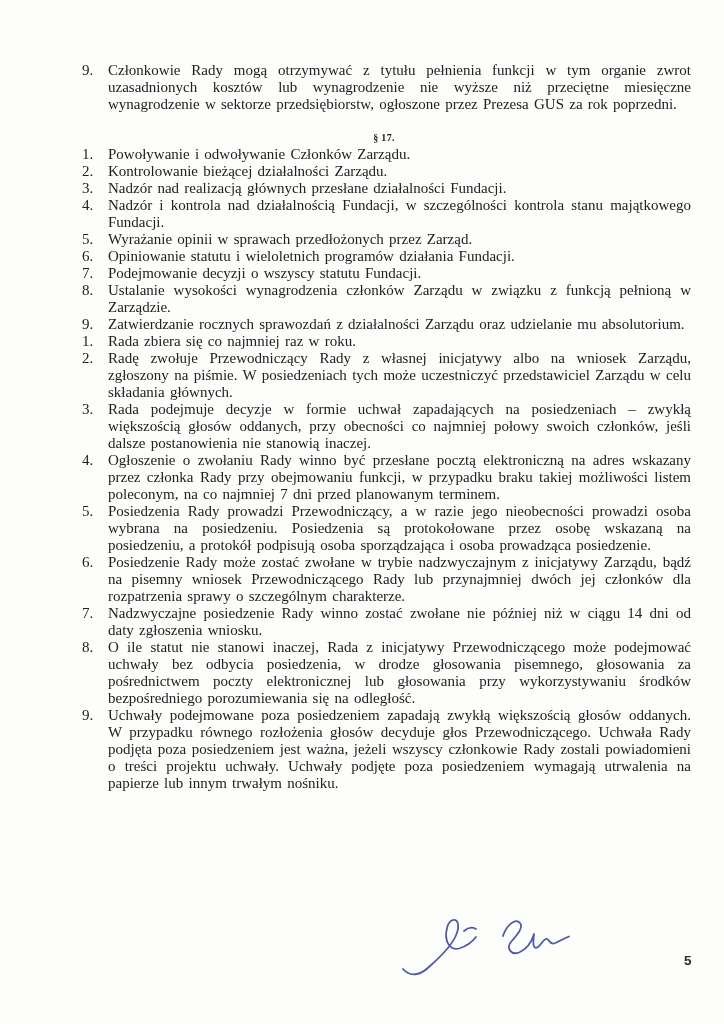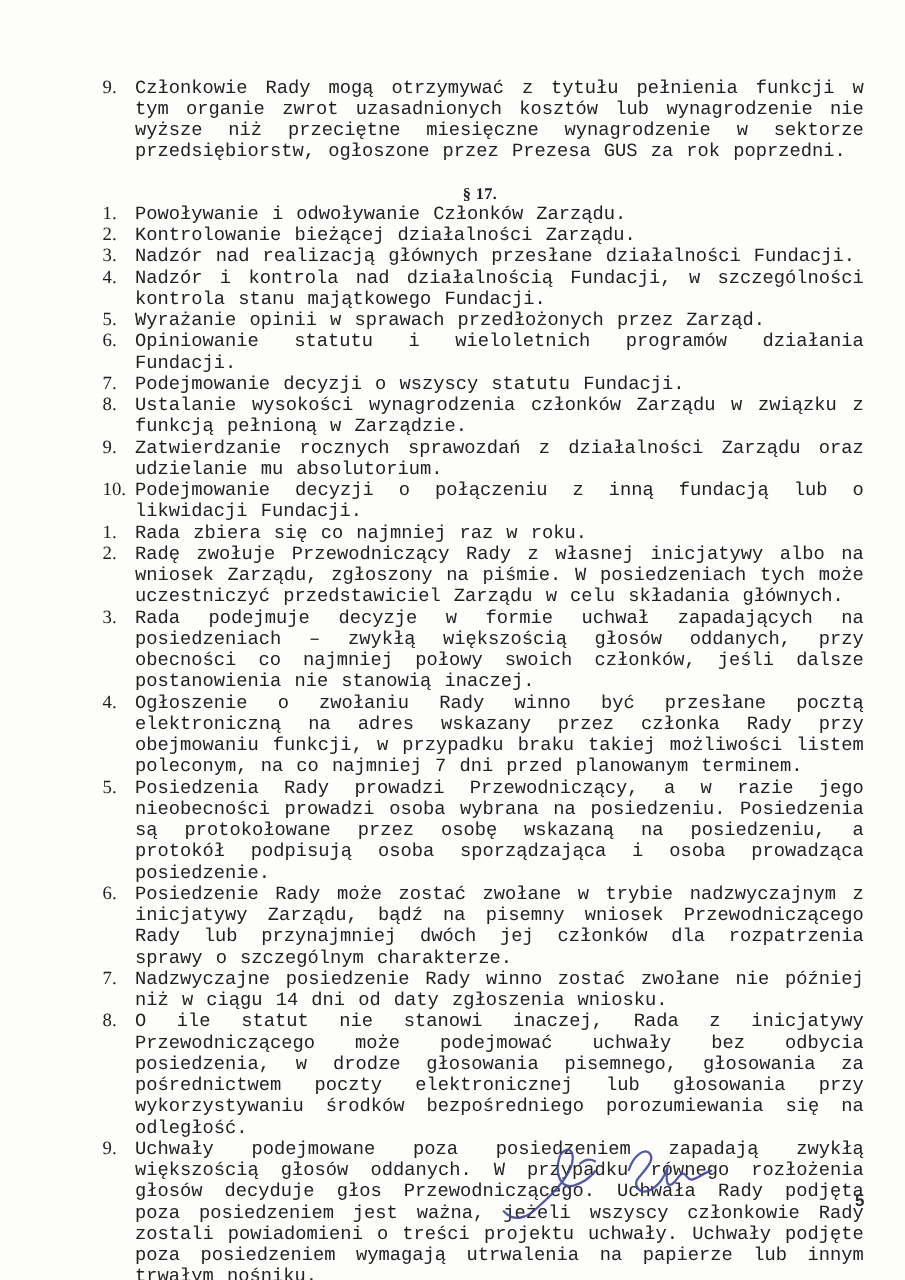--- a/index.html
+++ b/index.html
@@ -17,33 +17,32 @@
     padding:62px 33px 0 77px;
     overflow:hidden;
     font-size:15px;
     line-height:17px;
   }
   .para-text, .intro-line {
     text-align:justify;
     text-justify:inter-word;
     word-spacing:1.5px;
     hyphens:none;
-    font-family:Liberation Mono, monospace;
   }
   .list-item { display:flex; align-items:flex-start; }
   .item-num {
     flex:0 0 31px;
     padding-left:5px;
     line-height:17px;
   }
   .item-text { flex:1 1 auto; }
   .section-heading {
     text-align:center;
     font-weight:bold;
-    font-size:13px;
+    font-size:10px;
     line-height:17px;
     margin-top:16px;
     letter-spacing:0.3px;
   }
   .intro-line { line-height:17px; }
   .sig {
     position:absolute;
     left:400px; top:914px;
     width:182px; height:74px;
   }
@@ -114,24 +113,20 @@
       <div class="list-item">
         <span class="item-num">8.</span>
         <div class="item-text para-text">Ustalanie wysokości wynagrodzenia członków Zarządu w związku z funkcją pełnioną w Zarządzie.</div>
       </div>
 
       <div class="list-item">
         <span class="item-num">9.</span>
         <div class="item-text para-text">Zatwierdzanie rocznych sprawozdań z działalności Zarządu oraz udzielanie mu absolutorium.</div>
       </div>
 
-      <div class="list-item">
-        <span class="item-num">10.</span>
-        <div class="item-text para-text">Podejmowanie decyzji o połączeniu z inną fundacją lub o likwidacji Fundacji.</div>
-      </div>
 
     </div>
 
   <div>
 
       <div class="list-item">
         <span class="item-num">1.</span>
         <div class="item-text para-text">Rada zbiera się co najmniej raz w roku.</div>
       </div>
 

